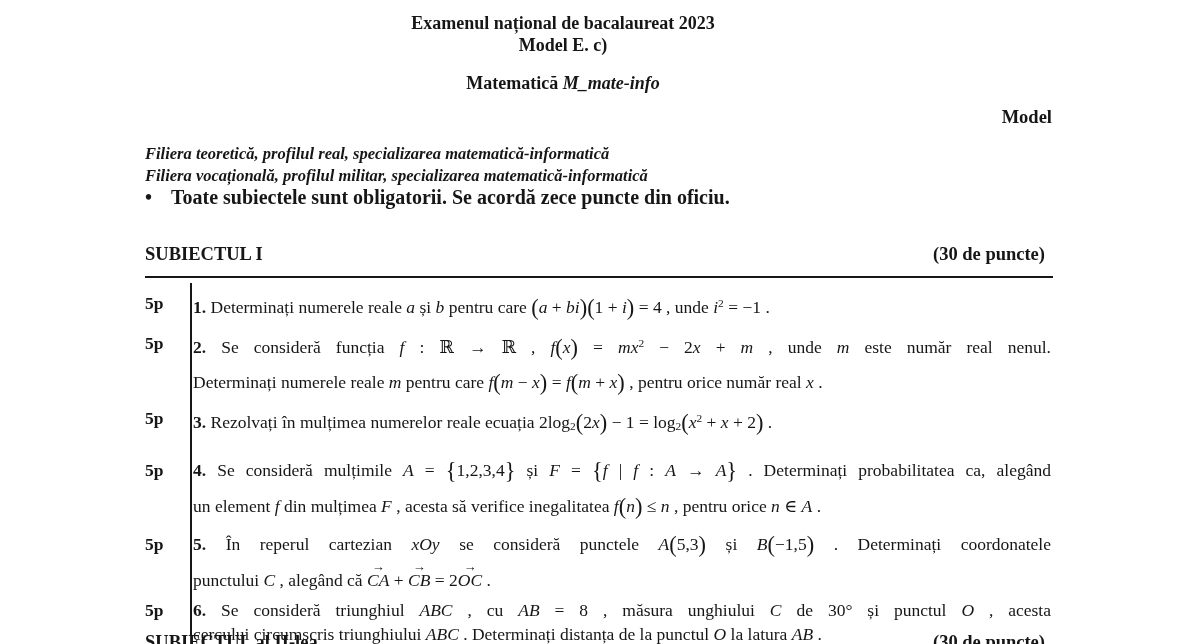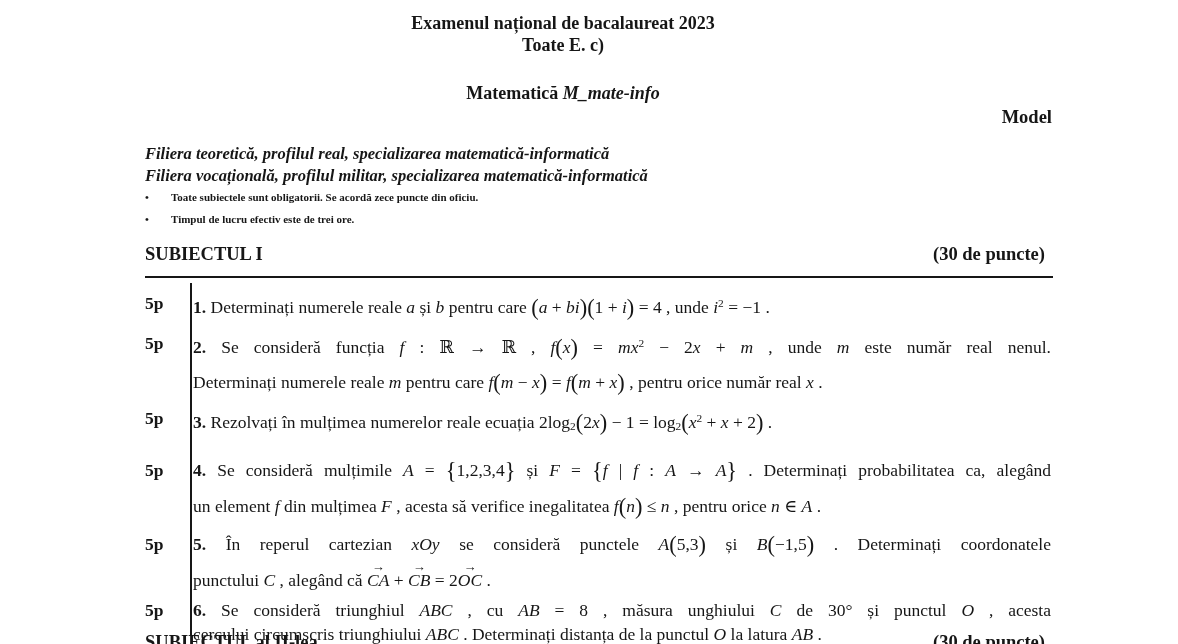--- a/index.html
+++ b/index.html
@@ -17,21 +17,21 @@
   
   .header {
     position: absolute;
     top: 12px; left: 0;
     width: 1126px;
     text-align: center;
     font-weight: bold;
     font-size: 18px;
     line-height: 22px;
   }
-  .header .subject-line { margin-top: 26px; }
+  .header .subject-line { margin-top: 16px; }
   .header .subject-code { font-style: italic; }
 
   .model {
     position: absolute;
     top: 107px; right: 126px;
     font-weight: bold;
     font-size: 18.5px;
   }
 
   .filiera {
@@ -43,21 +43,21 @@
     line-height: 22px;
     white-space: nowrap;
   }
 
   .instructions {
     position: absolute;
     top: 187px; left: 145px;
     margin: 0; padding: 0;
     list-style: none;
     font-weight: bold;
-    font-size: 11px;
+    font-size: 20px;
     line-height: 21.5px;
     white-space: nowrap;
   }
   .instructions li::before {
     content: "\2022";
     display: inline-block;
     width: 26px;
   }
 
   .section-row {
@@ -134,37 +134,36 @@
   }
   .footer-row .footer-points { padding-right: 8px; }
 </style>
 </head>
 <body>
 
 <div class="page">
 
   <div class="header">
     <div>Examenul național de bacalaureat 2023</div>
-    <div>Toate E. c)</div>
+    <div>Model E. c)</div>
     <div class="subject-line">
       <span>Matematică</span>
       <span class="subject-code">M_mate-info</span>
     </div>
   </div>
 
   <div class="model">Model</div>
 
   <div class="filiera">
     <div>Filiera teoretică, profilul real, specializarea matematică-informatică</div>
     <div>Filiera vocațională, profilul militar, specializarea matematică-informatică</div>
   </div>
 
   <ul class="instructions">
     <li>Toate subiectele sunt obligatorii. Se acordă zece puncte din oficiu.</li>
-    <li>Timpul de lucru efectiv este de trei ore.</li>
   </ul>
 
   <div class="section-row">
     <span>SUBIECTUL I</span>
     <span class="section-points">(30 de puncte)</span>
   </div>
 
   <div class="hrule"></div>
 
   <div class="problems">

